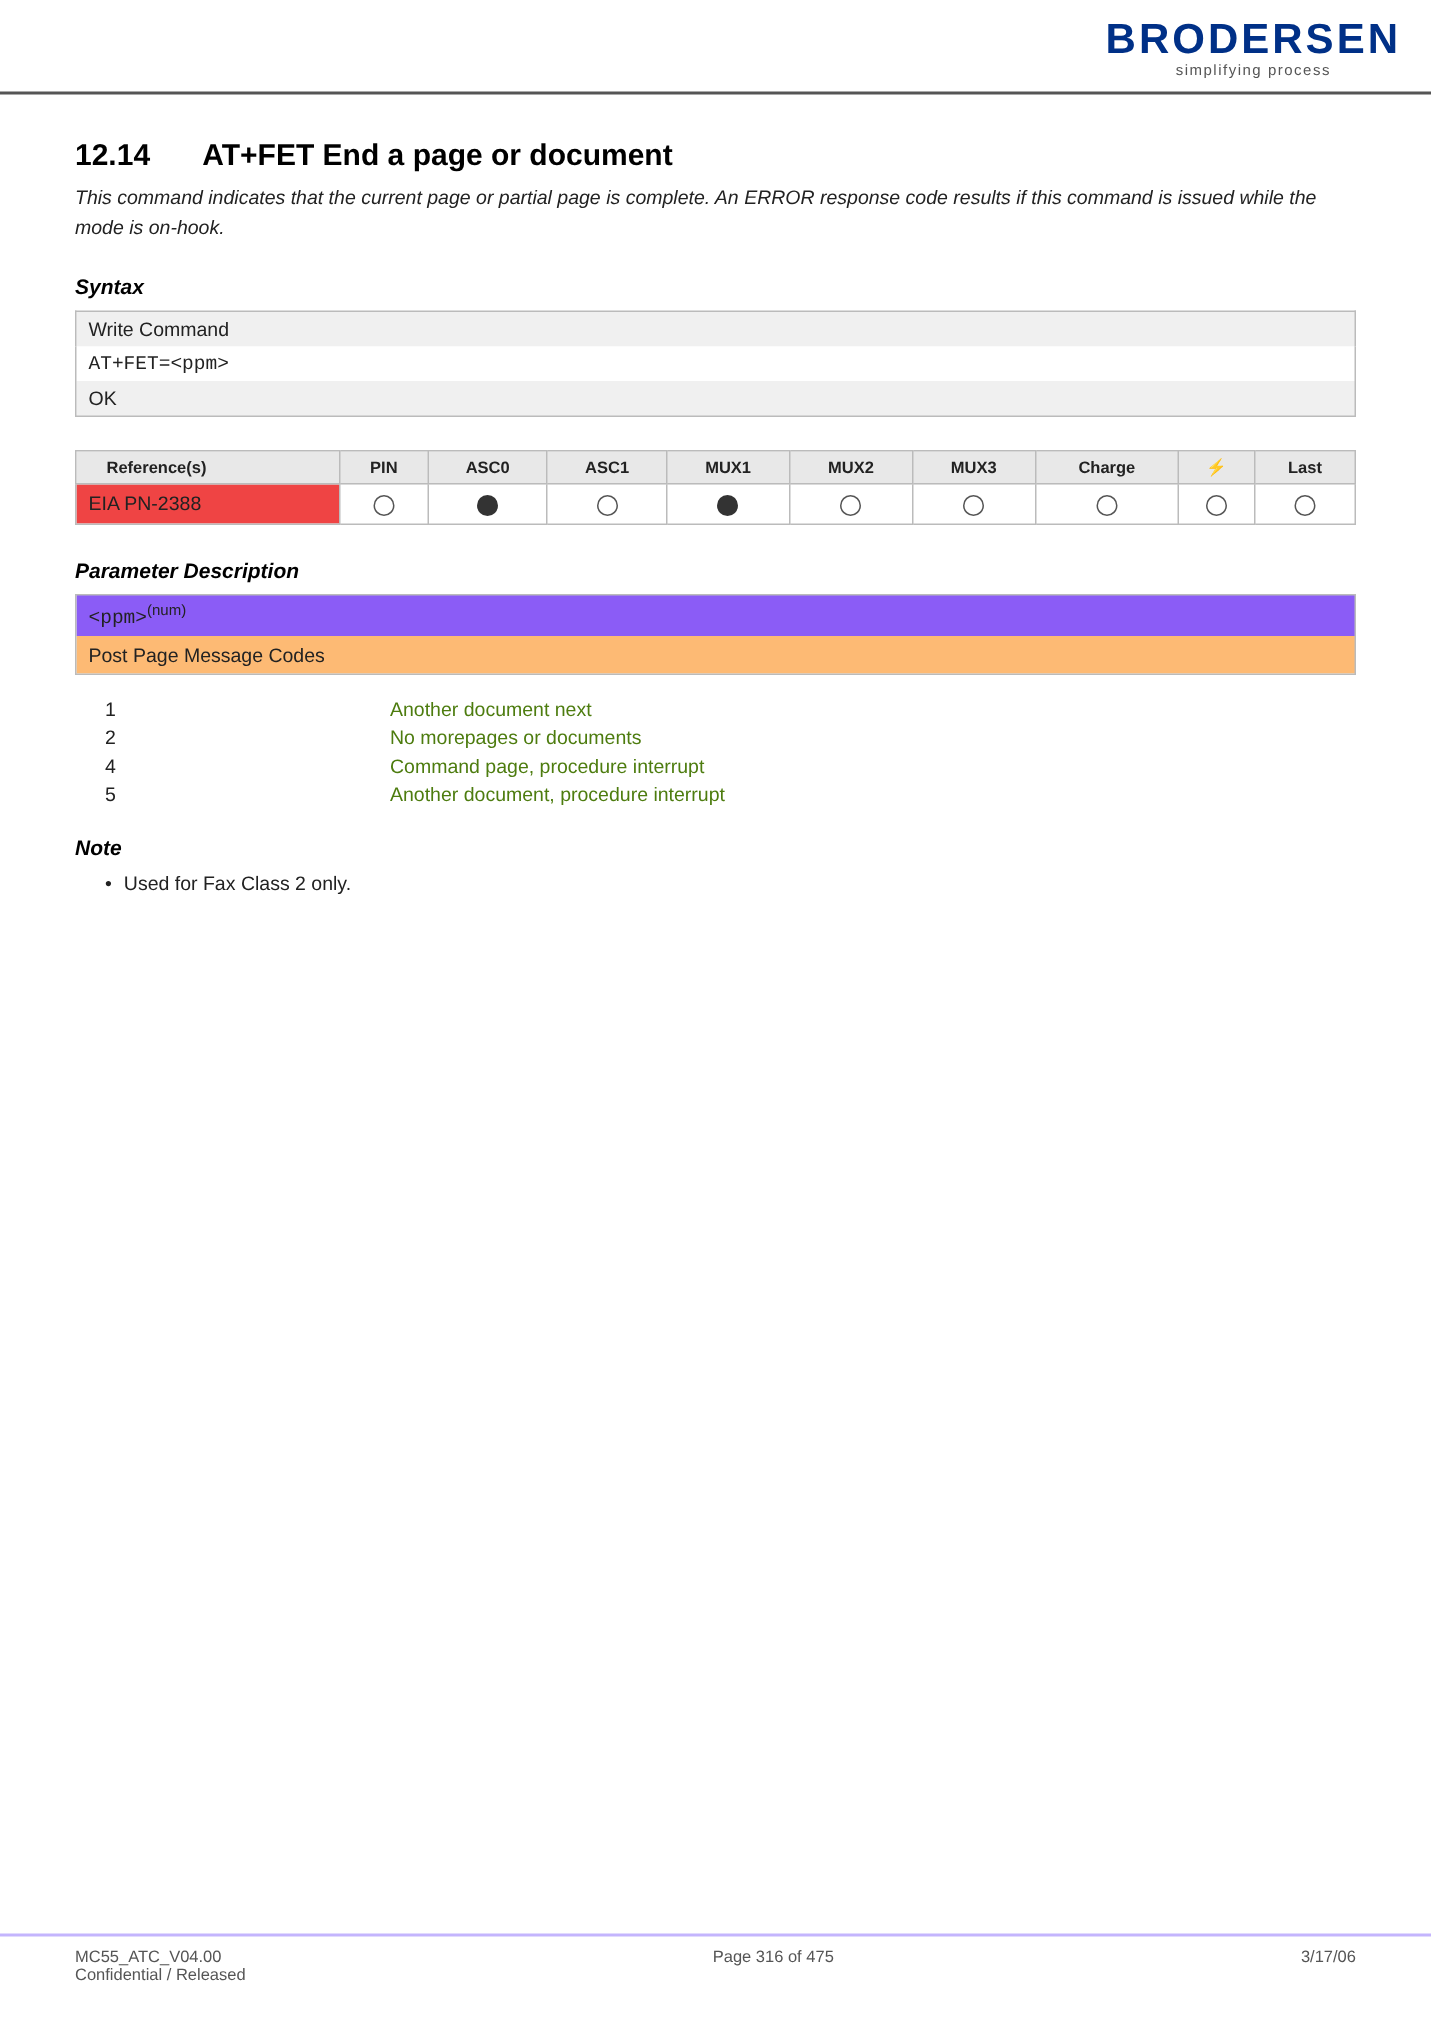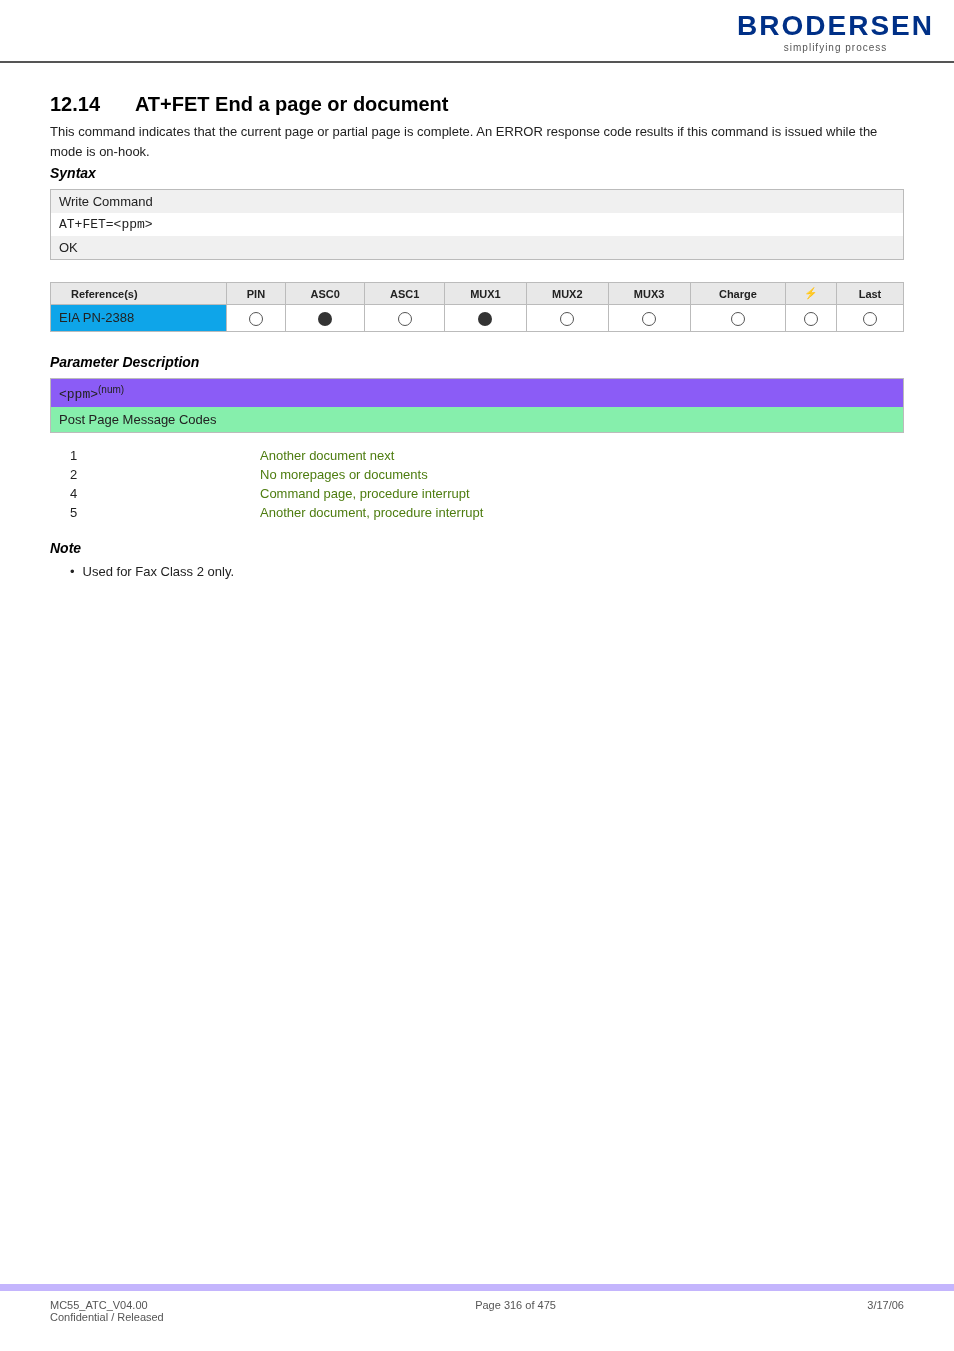--- a/index.html
+++ b/index.html
@@ -48,22 +48,23 @@
       color: #000000;
     }
 
     .section-number {
       margin-right: 30px;
     }
 
     .intro-text {
       font-size: 13px;
       line-height: 1.5;
-      margin-bottom: 4px;
+      margin-bottom: 22px;
       color: #222;
+      font-style: italic;
     }
 
     .subsection-title {
       font-size: 14px;
       font-weight: bold;
       font-style: italic;
       margin-bottom: 8px;
       color: #000;
     }
 
@@ -113,21 +114,21 @@
     .ref-table td {
       padding: 5px 6px;
       font-size: 13px;
       border: 1px solid #bbb;
       text-align: center;
       background: #fff;
     }
     .ref-table td.left-td {
       text-align: left;
       padding-left: 8px;
-      background: #0ea5e9;
+      background: #ef4444;
       margin-left: 48px;
     }
     .circle-empty {
       display: inline-block;
       width: 14px;
       height: 14px;
       border-radius: 50%;
       border: 1px solid #555;
       vertical-align: middle;
     }
@@ -149,21 +150,21 @@
     }
     .param-table td {
       padding: 5px 8px;
       font-size: 13px;
     }
     .param-table tr:first-child td {
       background: #8b5cf6;
       font-weight: normal;
     }
     .param-table tr:nth-child(2) td {
-      background: #86efac;
+      background: #fdba74;
     }
 
     .param-label {
       font-family: 'Courier New', monospace;
       font-size: 13px;
     }
     .param-sup {
       font-size: 10px;
       vertical-align: super;
     }
@@ -202,21 +203,21 @@
       margin-right: 8px;
     }
 
     
     .footer {
       position: absolute;
       bottom: 20px;
       left: 0;
       right: 0;
       padding: 8px 50px;
-      border-top: 7px solid #c4b5fd;
+      border-top: 2px solid #c4b5fd;
       display: flex;
       justify-content: space-between;
       font-size: 11px;
       color: #555;
     }
     .footer-left {
       display: flex;
       flex-direction: column;
     }
     .footer-center {

